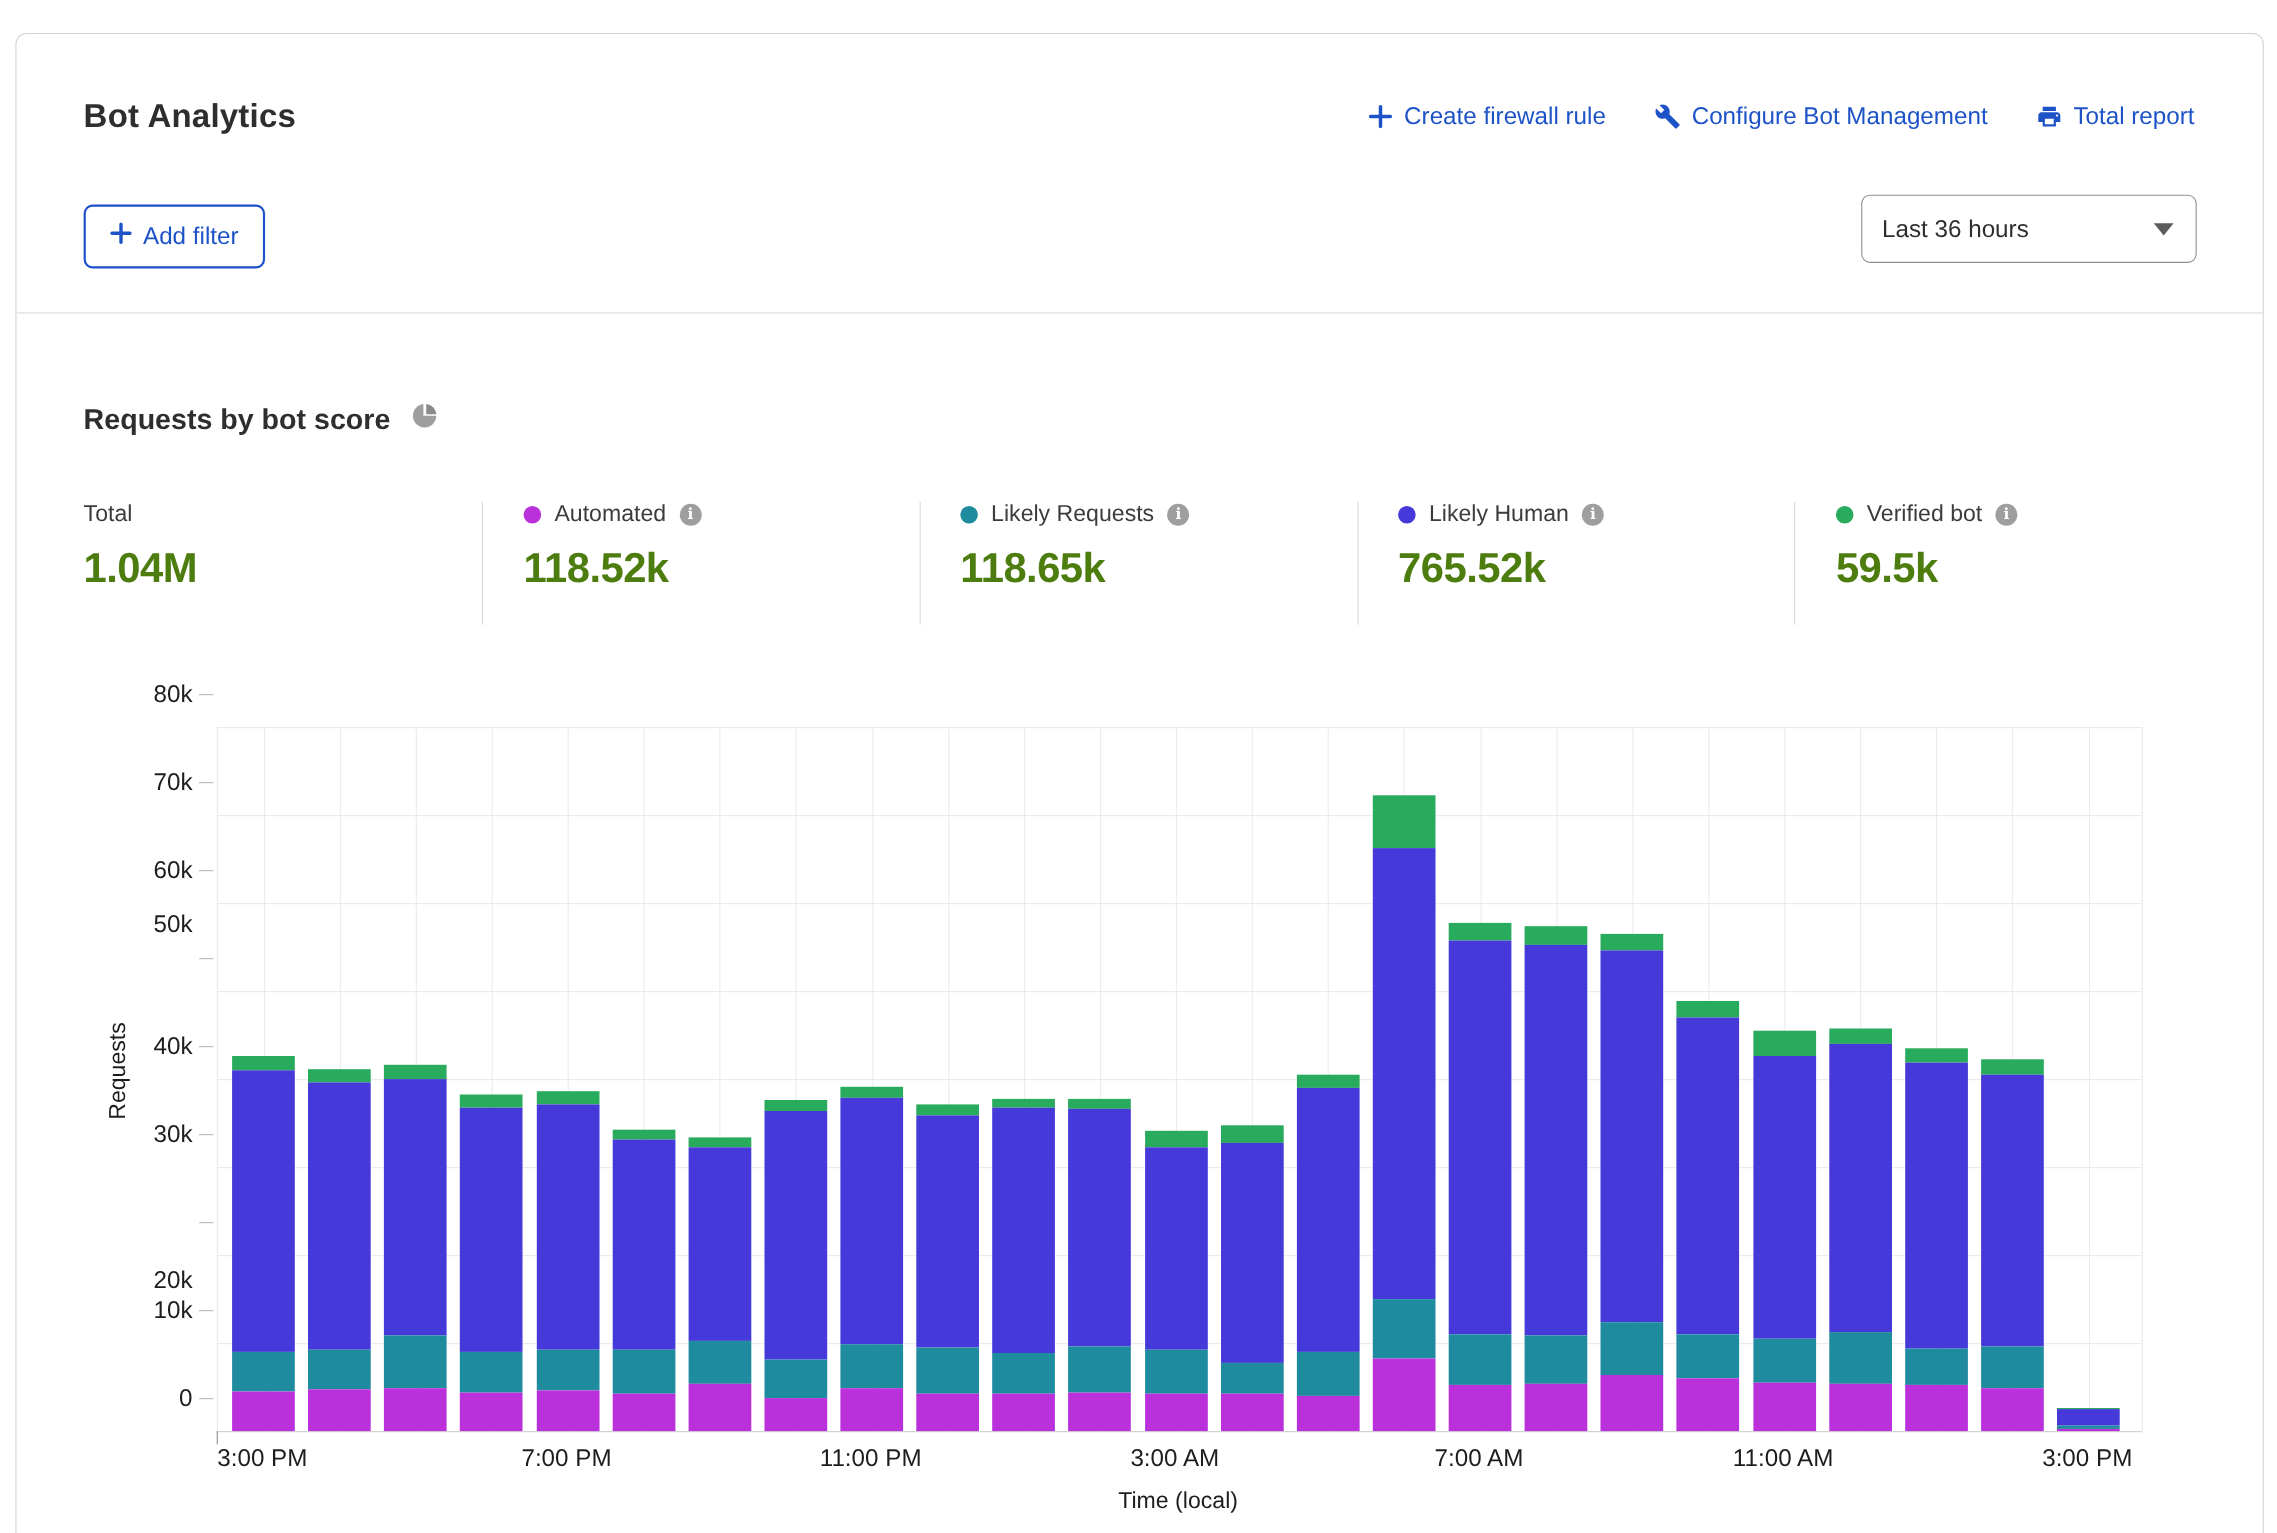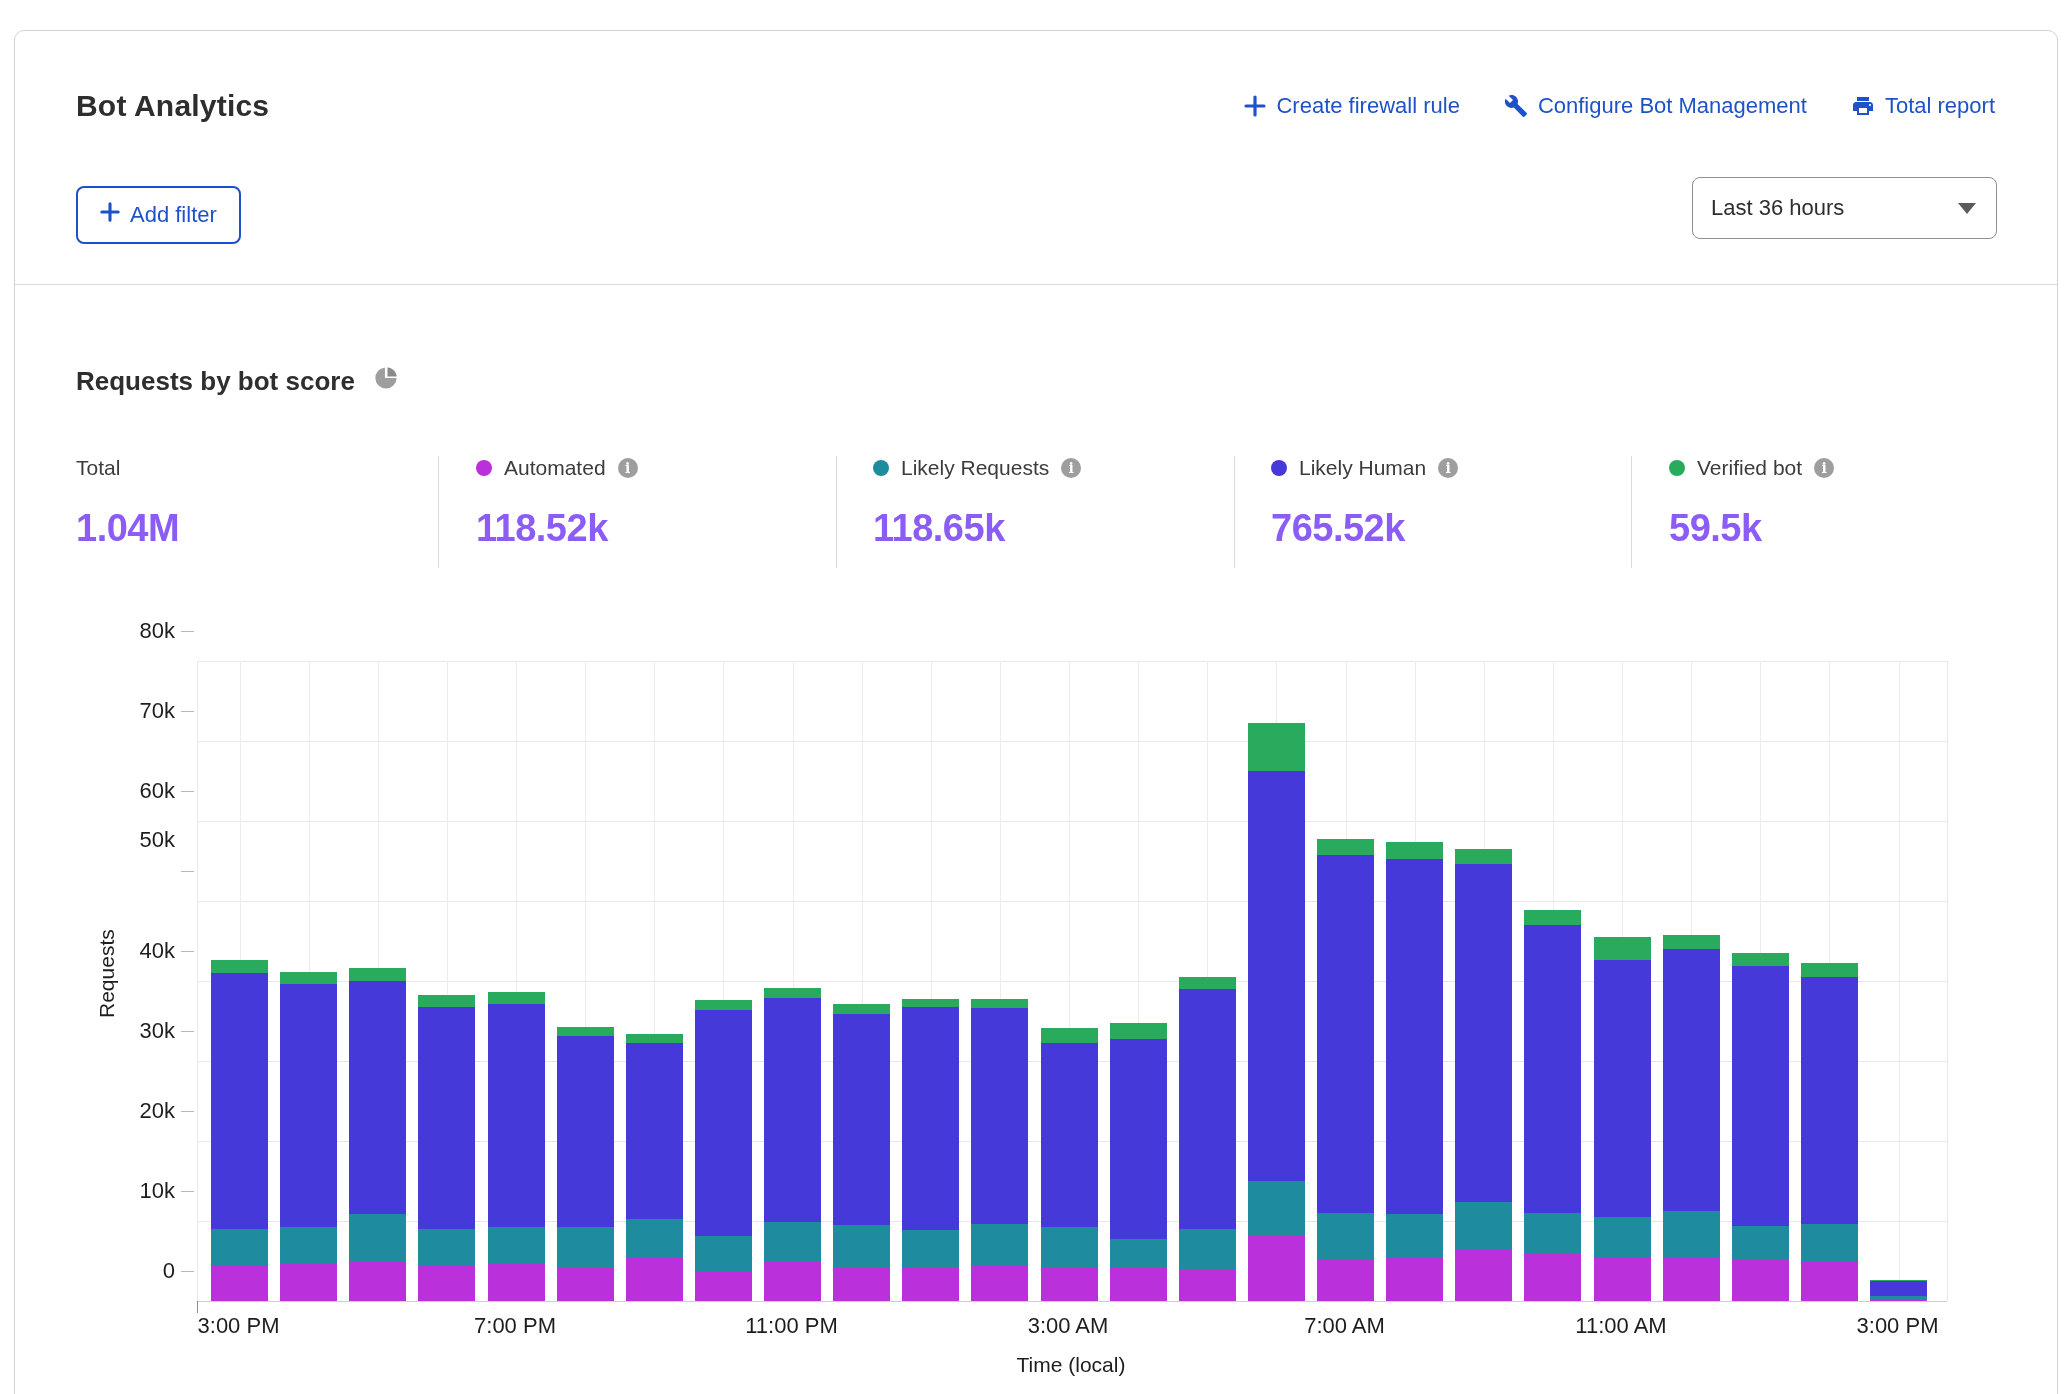--- a/index.html
+++ b/index.html
@@ -20,21 +20,21 @@
   
   .section-title{position:absolute;left:61px;top:334px;font-size:26px;font-weight:700;color:#2e2e2e;display:flex;align-items:center;gap:18px;}
   .pie-icon{display:block;}
   
   .stats{position:absolute;left:0;top:0;}
   .stat{position:absolute;top:425px;}
   .stat-label{display:flex;align-items:center;gap:12px;font-size:21px;color:#3c3c3c;white-space:nowrap;}
   .dot{width:16px;height:16px;border-radius:50%;flex:0 0 auto;}
   .info-icon{width:20px;height:20px;border-radius:50%;background:#9e9e9e;color:#fff;font-size:14px;font-weight:700;
     display:inline-flex;align-items:center;justify-content:center;font-family:"DejaVu Serif",serif;flex:0 0 auto;}
-  .stat-value{margin-top:27px;font-size:38px;font-weight:700;color:#8b5cf6;letter-spacing:-.5px;}
+  .stat-value{margin-top:16px;font-size:38px;font-weight:700;color:#4d7c0f;letter-spacing:-.5px;}
   .stat-divider{position:absolute;top:425px;width:0;height:112px;border-left:1px solid #dadada;}
   
   .plot{position:absolute;left:196px;top:660px;width:1749px;height:640px;border-left:1px solid #e9e9e9;border-right:1px solid #e9e9e9;}
   .hgrid{position:absolute;left:0;width:100%;height:0;border-top:1px solid #e9e9e9;}
   .hgrid.zero{border-top:1px solid #cfcfcf;}
   .vgrid{position:absolute;top:0;width:0;height:100%;border-left:1px solid #ececec;}
   .bar{position:absolute;bottom:0;display:flex;flex-direction:column-reverse;}
   .bar .seg{width:100%;}
   .ytick-label{position:absolute;font-size:22px;color:#1d1d1d;text-align:right;width:70px;left:90px;}
   .ytick-mark{position:absolute;left:166px;width:13px;height:0;border-top:1px solid #b9b9b9;}
@@ -333,21 +333,21 @@
           <div class="seg" style="height: 2.4px; background: rgb(31, 139, 158);"></div>
           <div class="seg" style="height: 15.2px; background: rgb(69, 57, 217);"></div>
           <div class="seg" style="height: 0.8px; background: rgb(40, 171, 92);"></div>
         </div>
       </div>
     <div id="y-axis">
         <div class="ytick-label" style="top: 1227px;">0</div>
         <div class="ytick-mark" style="top: 1240px;"></div>
         <div class="ytick-label" style="top: 1147px;">10k</div>
         <div class="ytick-mark" style="top: 1160px;"></div>
-        <div class="ytick-label" style="top: 1067px;">20k</div>
+        <div class="ytick-label" style="top: 1120px;">20k</div>
         <div class="ytick-mark" style="top: 1080px;"></div>
         <div class="ytick-label" style="top: 987px;">30k</div>
         <div class="ytick-mark" style="top: 1000px;"></div>
         <div class="ytick-label" style="top: 907px;">40k</div>
         <div class="ytick-mark" style="top: 920px;"></div>
         <div class="ytick-label" style="top: 796px;">50k</div>
         <div class="ytick-mark" style="top: 840px;"></div>
         <div class="ytick-label" style="top: 747px;">60k</div>
         <div class="ytick-mark" style="top: 760px;"></div>
         <div class="ytick-label" style="top: 667px;">70k</div>

